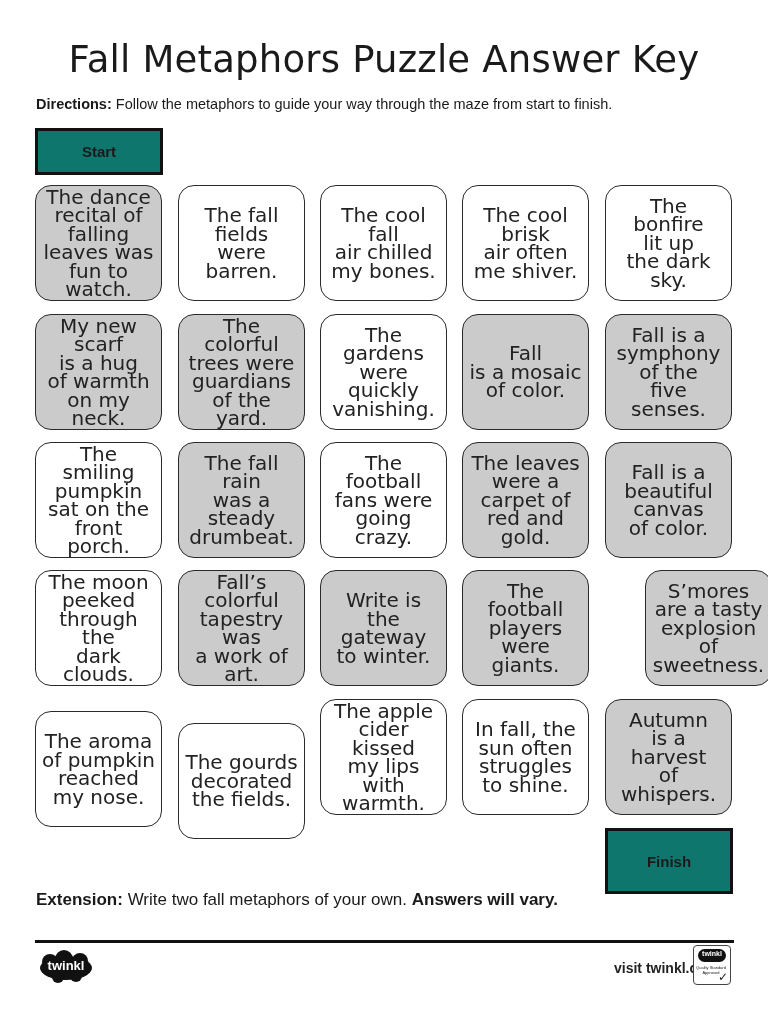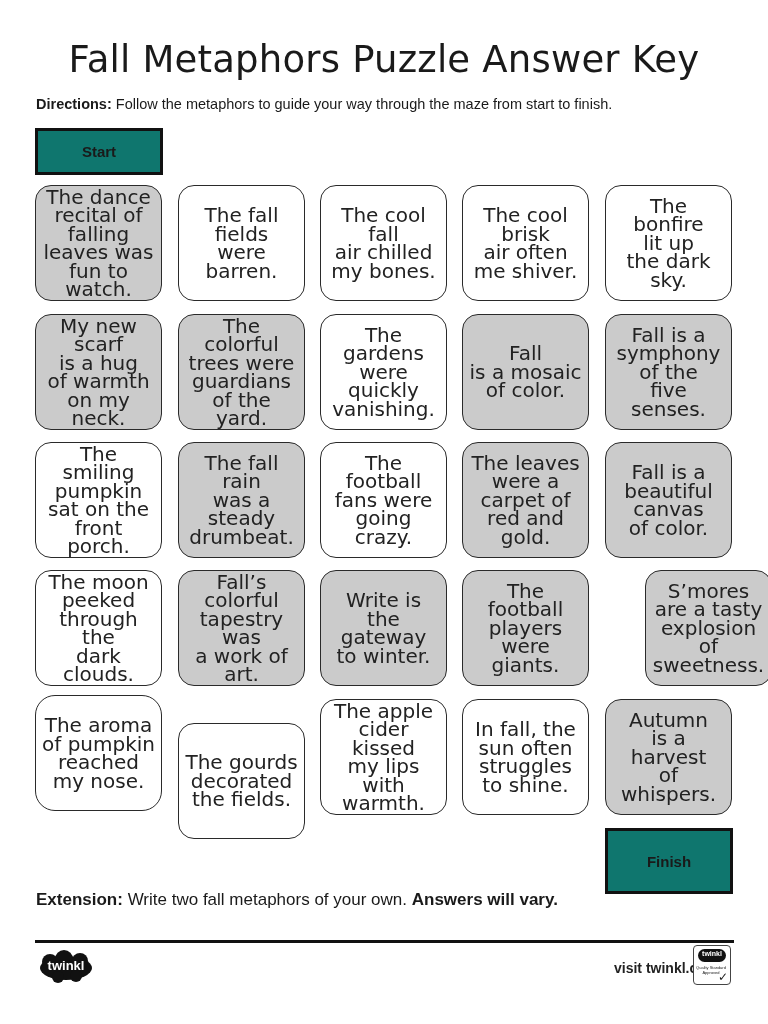--- a/index.html
+++ b/index.html
@@ -112,21 +112,21 @@
     <div class="cell shaded" style="left: 285px; top: 385px;">Write is the
 gateway
 to winter.</div>
     <div class="cell shaded" style="left: 427px; top: 385px;">The football
 players
 were giants.</div>
     <div class="cell shaded" style="left: 570px; top: 385px; margin-left: 40px;">S’mores
 are a tasty
 explosion of
 sweetness.</div>
-    <div class="cell plain" style="left: 0px; top: 510px; border-radius: 20px;">The aroma
+    <div class="cell plain" style="left: 0px; top: 526px;">The aroma
 of pumpkin
 reached
 my nose.</div>
     <div class="cell plain" style="left: 143px; top: 538px;">The gourds
 decorated
 the fields.</div>
     <div class="cell plain" style="left: 285px; top: 514px;">The apple
 cider kissed
 my lips
 with warmth.</div>

